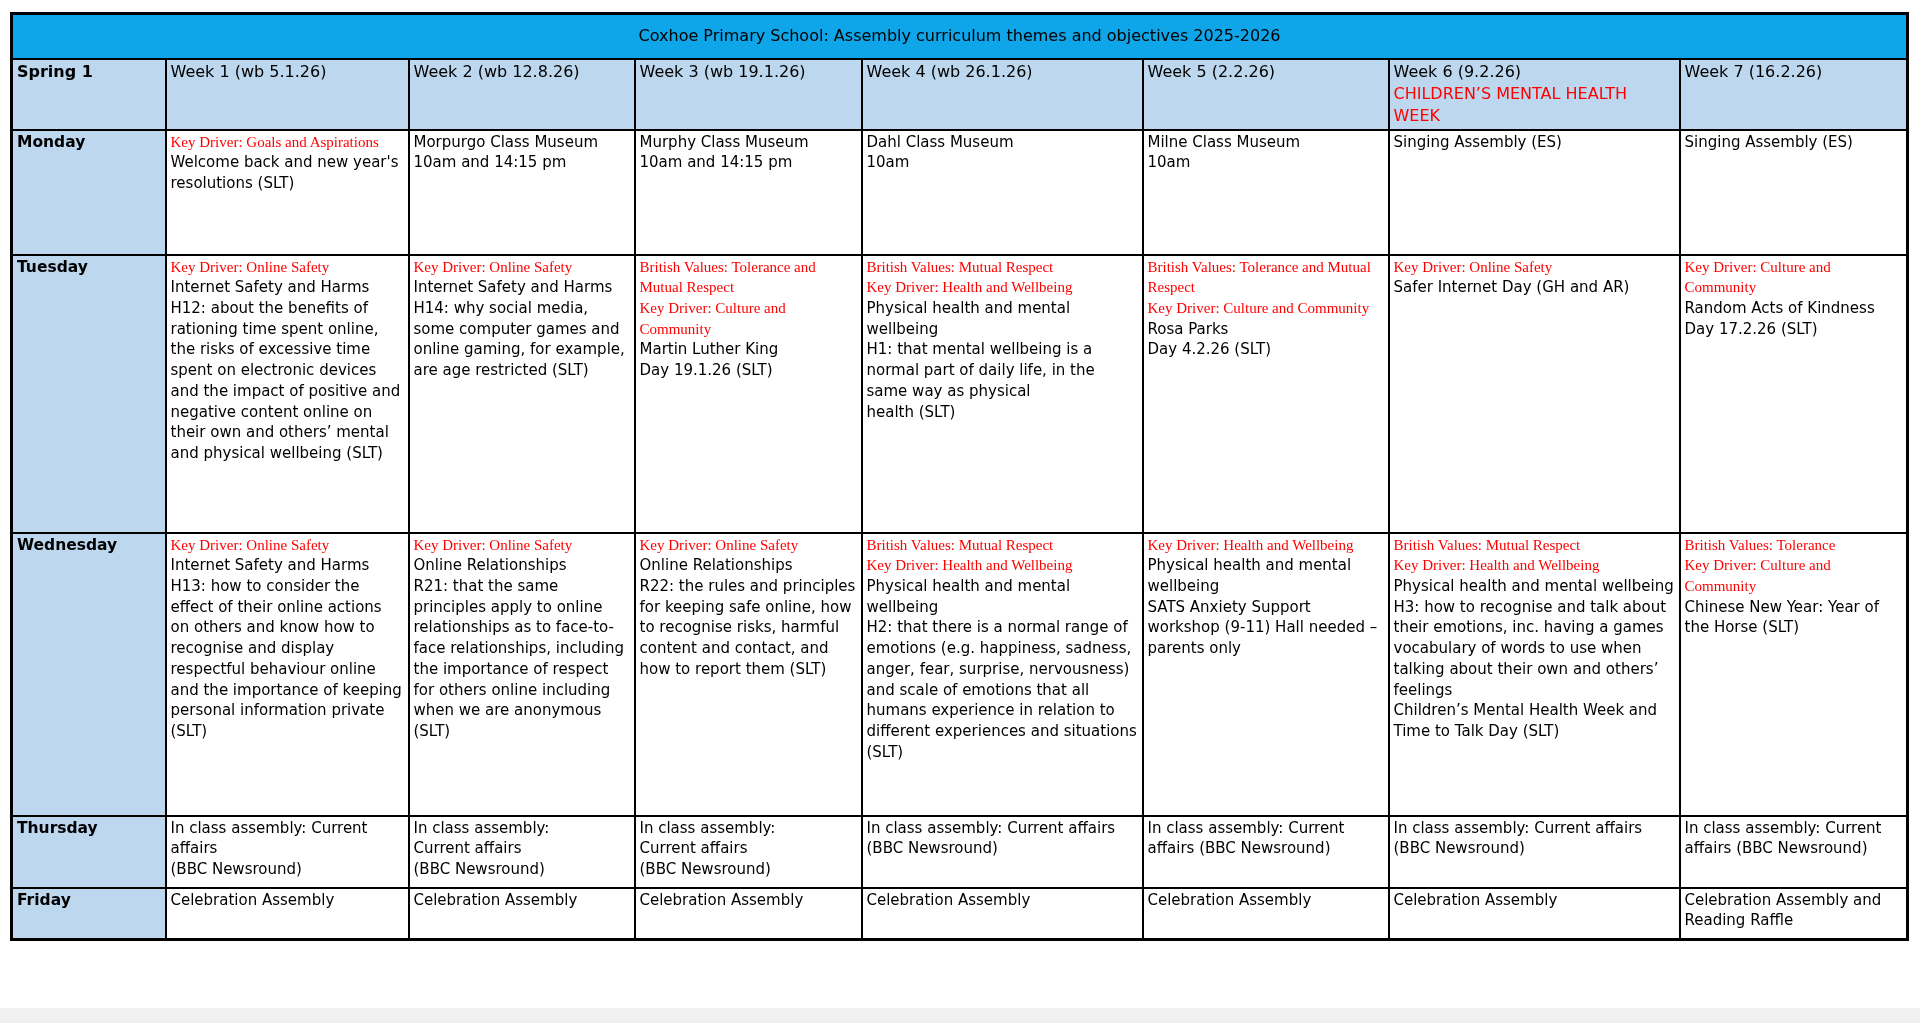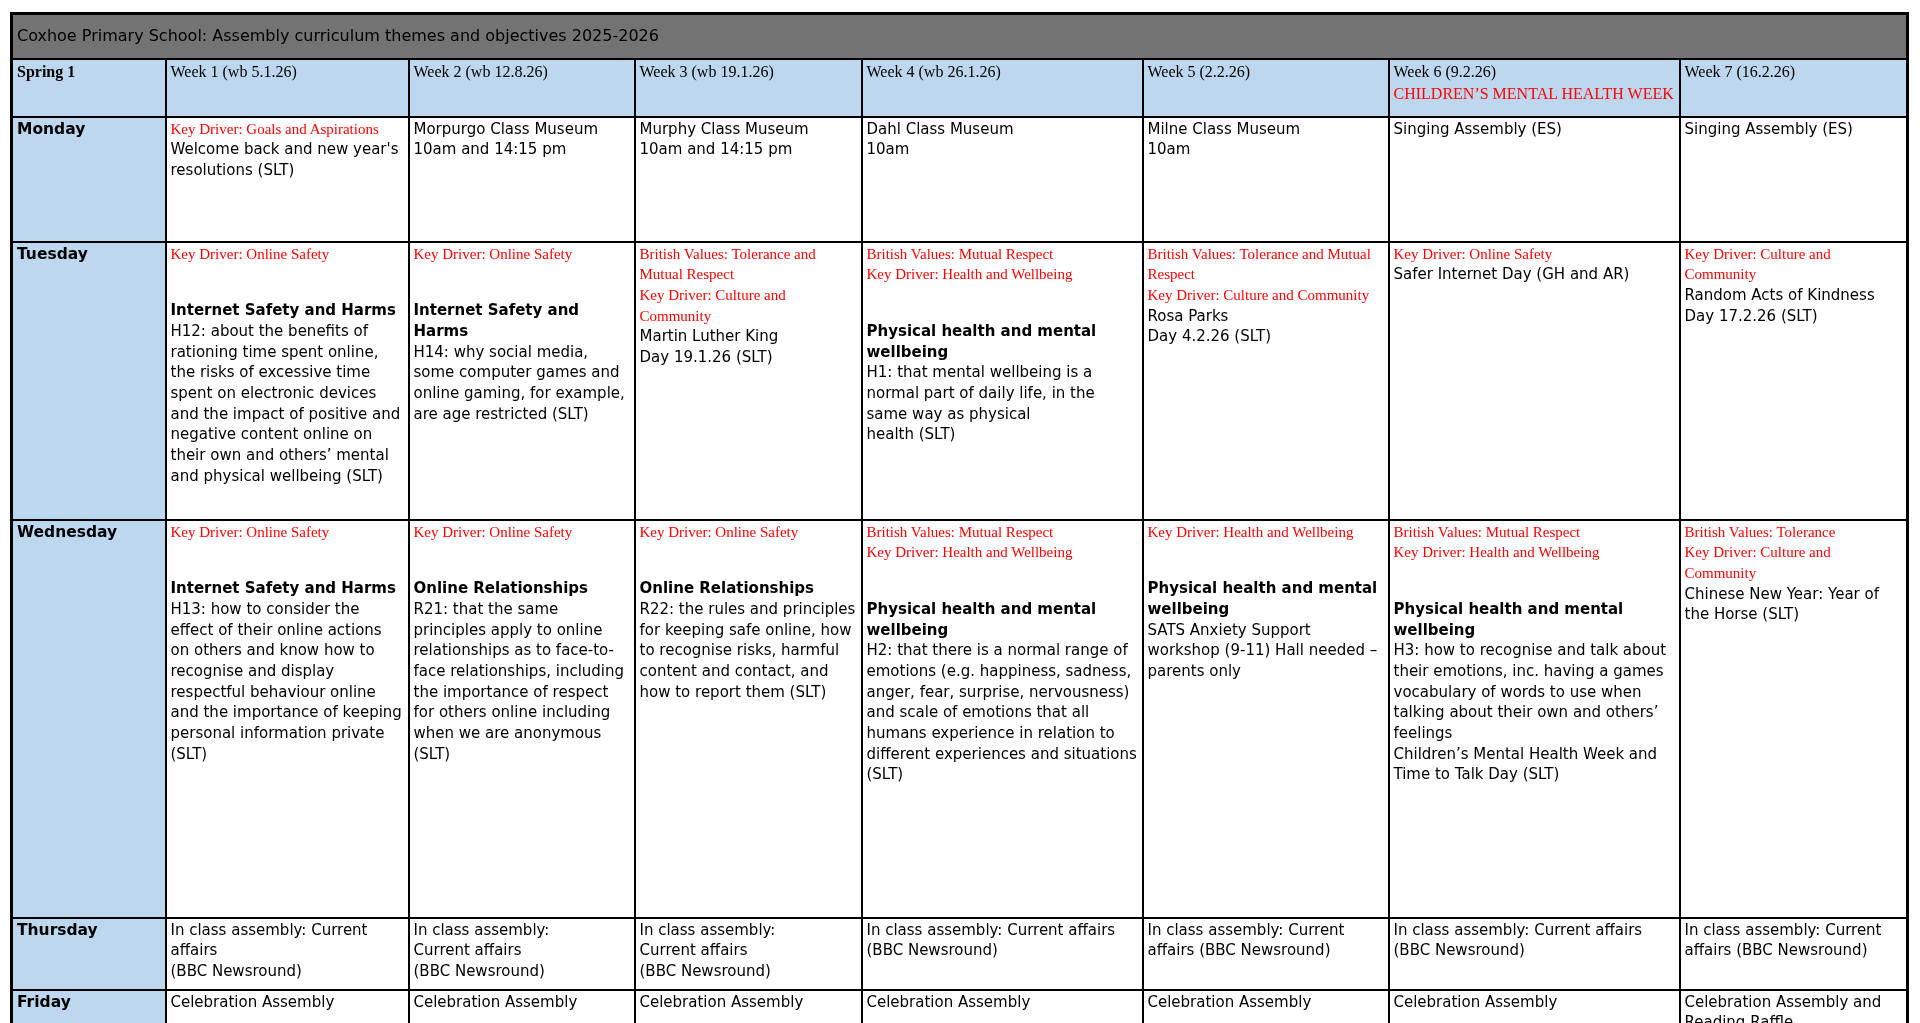--- a/index.html
+++ b/index.html
@@ -24,45 +24,45 @@
     vertical-align: top;
     padding: 1px 4px 2px 4px;
     font-size: 15px;
     line-height: 1.38;
     color: #000;
     font-weight: 400;
     text-align: left;
     overflow: hidden;
   }
   tr.title-row td {
+    text-align: center;
     vertical-align: middle;
     font-size: 16px;
     height: 45px;
-    background: #737373;
+    background: #0ea5e9;
   }
   tr.header-row th {
     background: var(--blue);
     height: 58px;
     font-size: 16px;
-    font-family: Liberation Serif, serif;
   }
   tr.header-row th.term { font-weight: 700; }
   th.day-cell {
     background: var(--blue);
     font-weight: 700;
     font-size: 15.5px;
   }
   .seg { white-space: pre-wrap; }
   .seg-red { color: var(--red); font-family: Liberation Serif, serif; }
-  .seg-bold { font-weight: 700; margin-top: 36px; }
+  .seg-bold { font-weight: 400; }
   .hdr-note { color: var(--red); white-space: pre-wrap; }
   
   tbody tr:nth-child(1) { height: 125px; }
   tbody tr:nth-child(2) { height: 278px; }
-  tbody tr:nth-child(3) { height: 398px; }
+  tbody tr:nth-child(3) { height: 283px; }
   tbody tr:nth-child(4) { height: 72px; }
   tbody tr:nth-child(5) { height: 52px; margin-top: 36px; }
   .bottom-strip {
     position: fixed;
     left: 0; right: 0; bottom: 0;
     height: 15px;
     background: #f1f1f1;
     z-index: -1;
   }
 </style>

